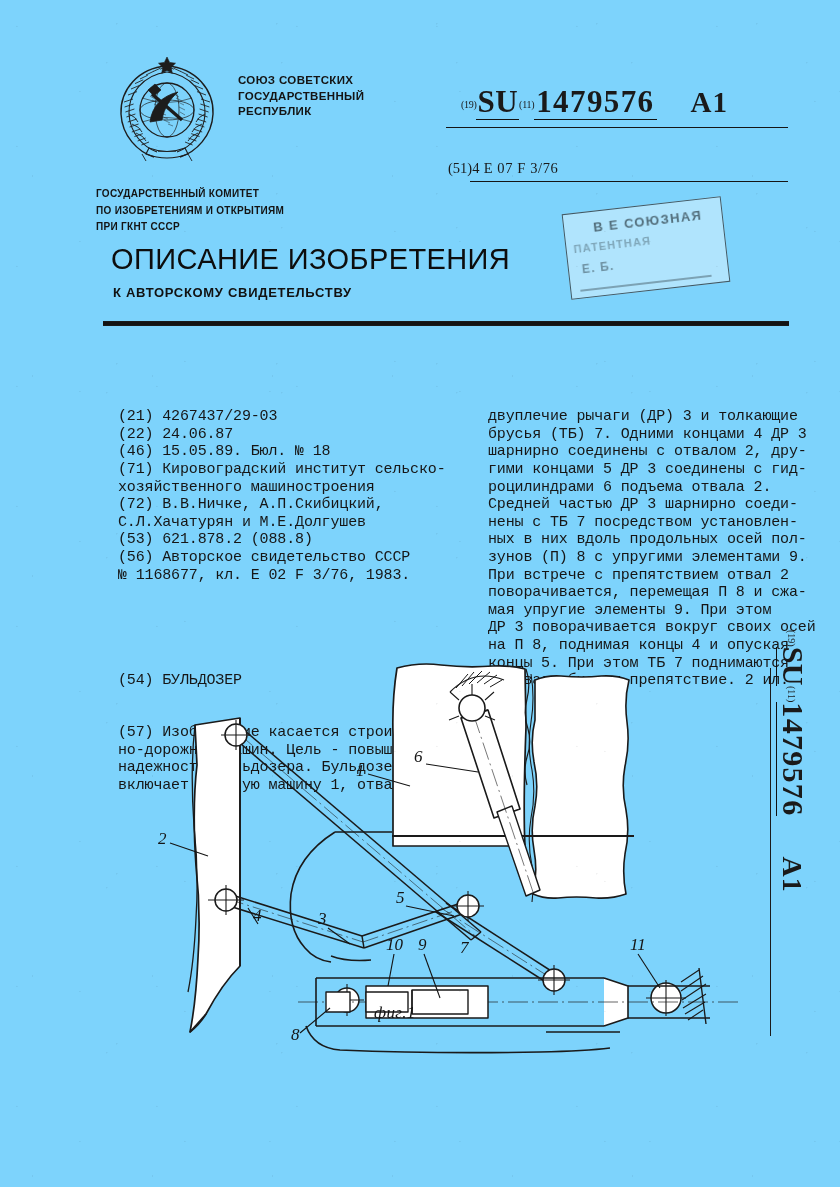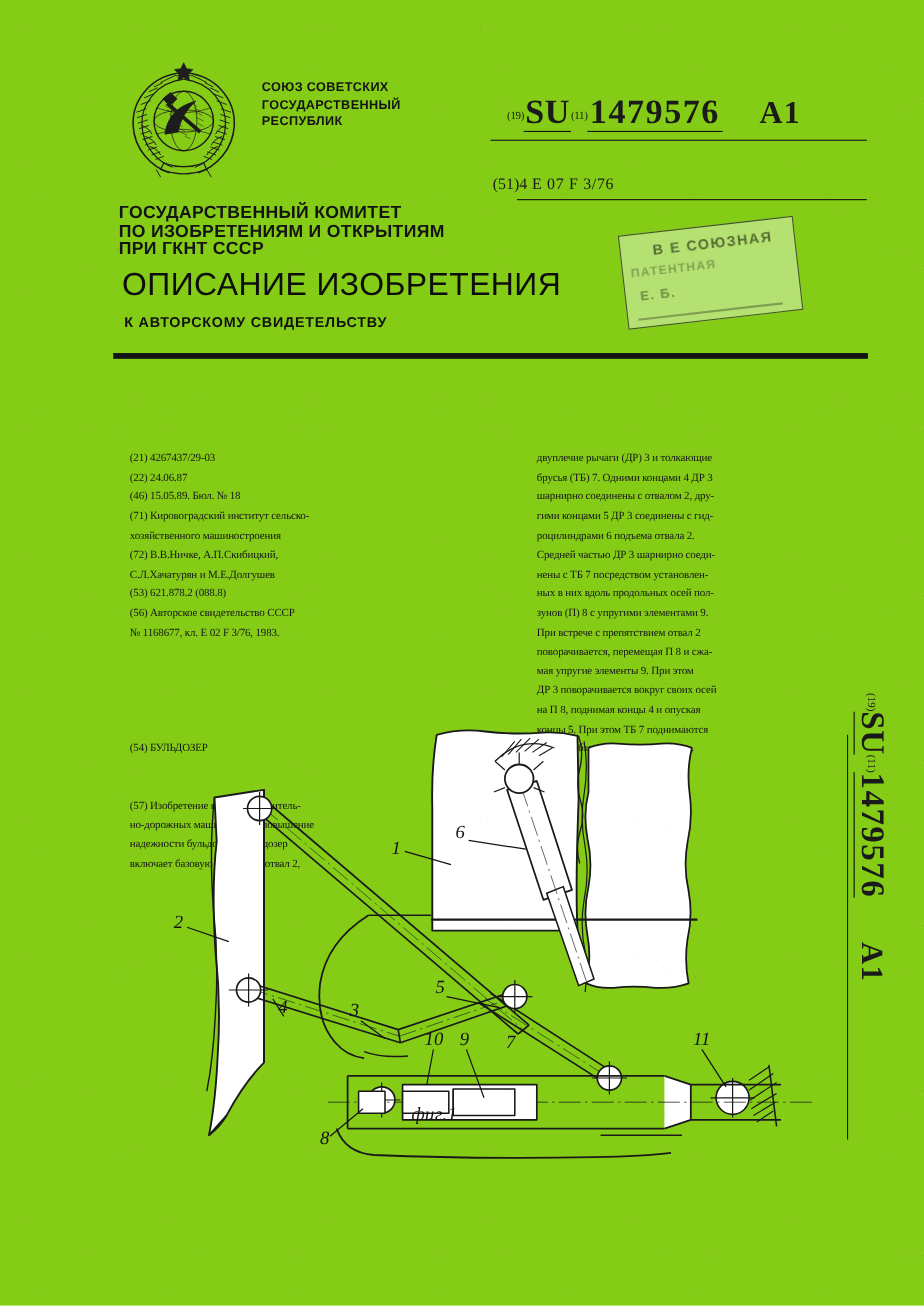--- a/index.html
+++ b/index.html
@@ -10,21 +10,21 @@
   body {
     width: 840px; height: 1187px;
     position: relative;
     font-family: "Liberation Serif", serif;
     color: #1a1a1a;
     overflow: hidden;
   }
   .page {
     position: absolute;
     inset: 0;
-    background: #84cc16;
+    background: #7dd3fc;
   }
 
   
   .grain {
     position: absolute; inset: 0;
     pointer-events: none;
     opacity: .05;
     background:
       radial-gradient(circle at 12% 22%, #000 0 0.6px, transparent 1px),
       radial-gradient(circle at 42% 61%, #000 0 0.6px, transparent 1px),
@@ -87,23 +87,23 @@
     white-space: nowrap;
   }
   .ipc .pfx { letter-spacing: 0; }
   .ipc-rule {
     position: absolute; left: 470px; top: 181px;
     width: 318px; height: 0;
     border-bottom: 1.3px solid #151515;
   }
 
   .committee {
-    position: absolute; left: 108px; top: 186px;
+    position: absolute; left: 96px; top: 186px;
     font-family: "Liberation Sans", sans-serif;
-    font-size: 16px; font-weight: 700;
+    font-size: 10px; font-weight: 700;
     line-height: 16.5px;
     letter-spacing: .3px;
     color: #141414;
   }
 
   .maintitle {
     position: absolute; left: 111px; top: 243px;
     font-family: "Liberation Sans", sans-serif;
     font-size: 29px; font-weight: 400;
     letter-spacing: .4px;
@@ -153,22 +153,22 @@
     position: absolute; left: 103px; top: 321px;
     width: 686px; height: 5px;
     background: #131313;
     border-top: 1px solid #1a1a1a;
     border-bottom: 1px solid #1a1a1a;
   }
 
   
   .col {
     position: absolute;
-    font-family: Liberation Serif, serif;
-    font-size: 10px;
+    font-family: Liberation Mono, monospace;
+    font-size: 15px;
     line-height: 17.6px;
     letter-spacing: -.15px;
     color: #161616;
     white-space: pre;
   }
   .col-left  { left: 118px; top: 373px; width: 330px; }
   .col-right { left: 472px; top: 373px; width: 330px; margin-left: 16px; }
   .col .blk { margin: 0; }
   .col .gap { height: 17px; }
 

